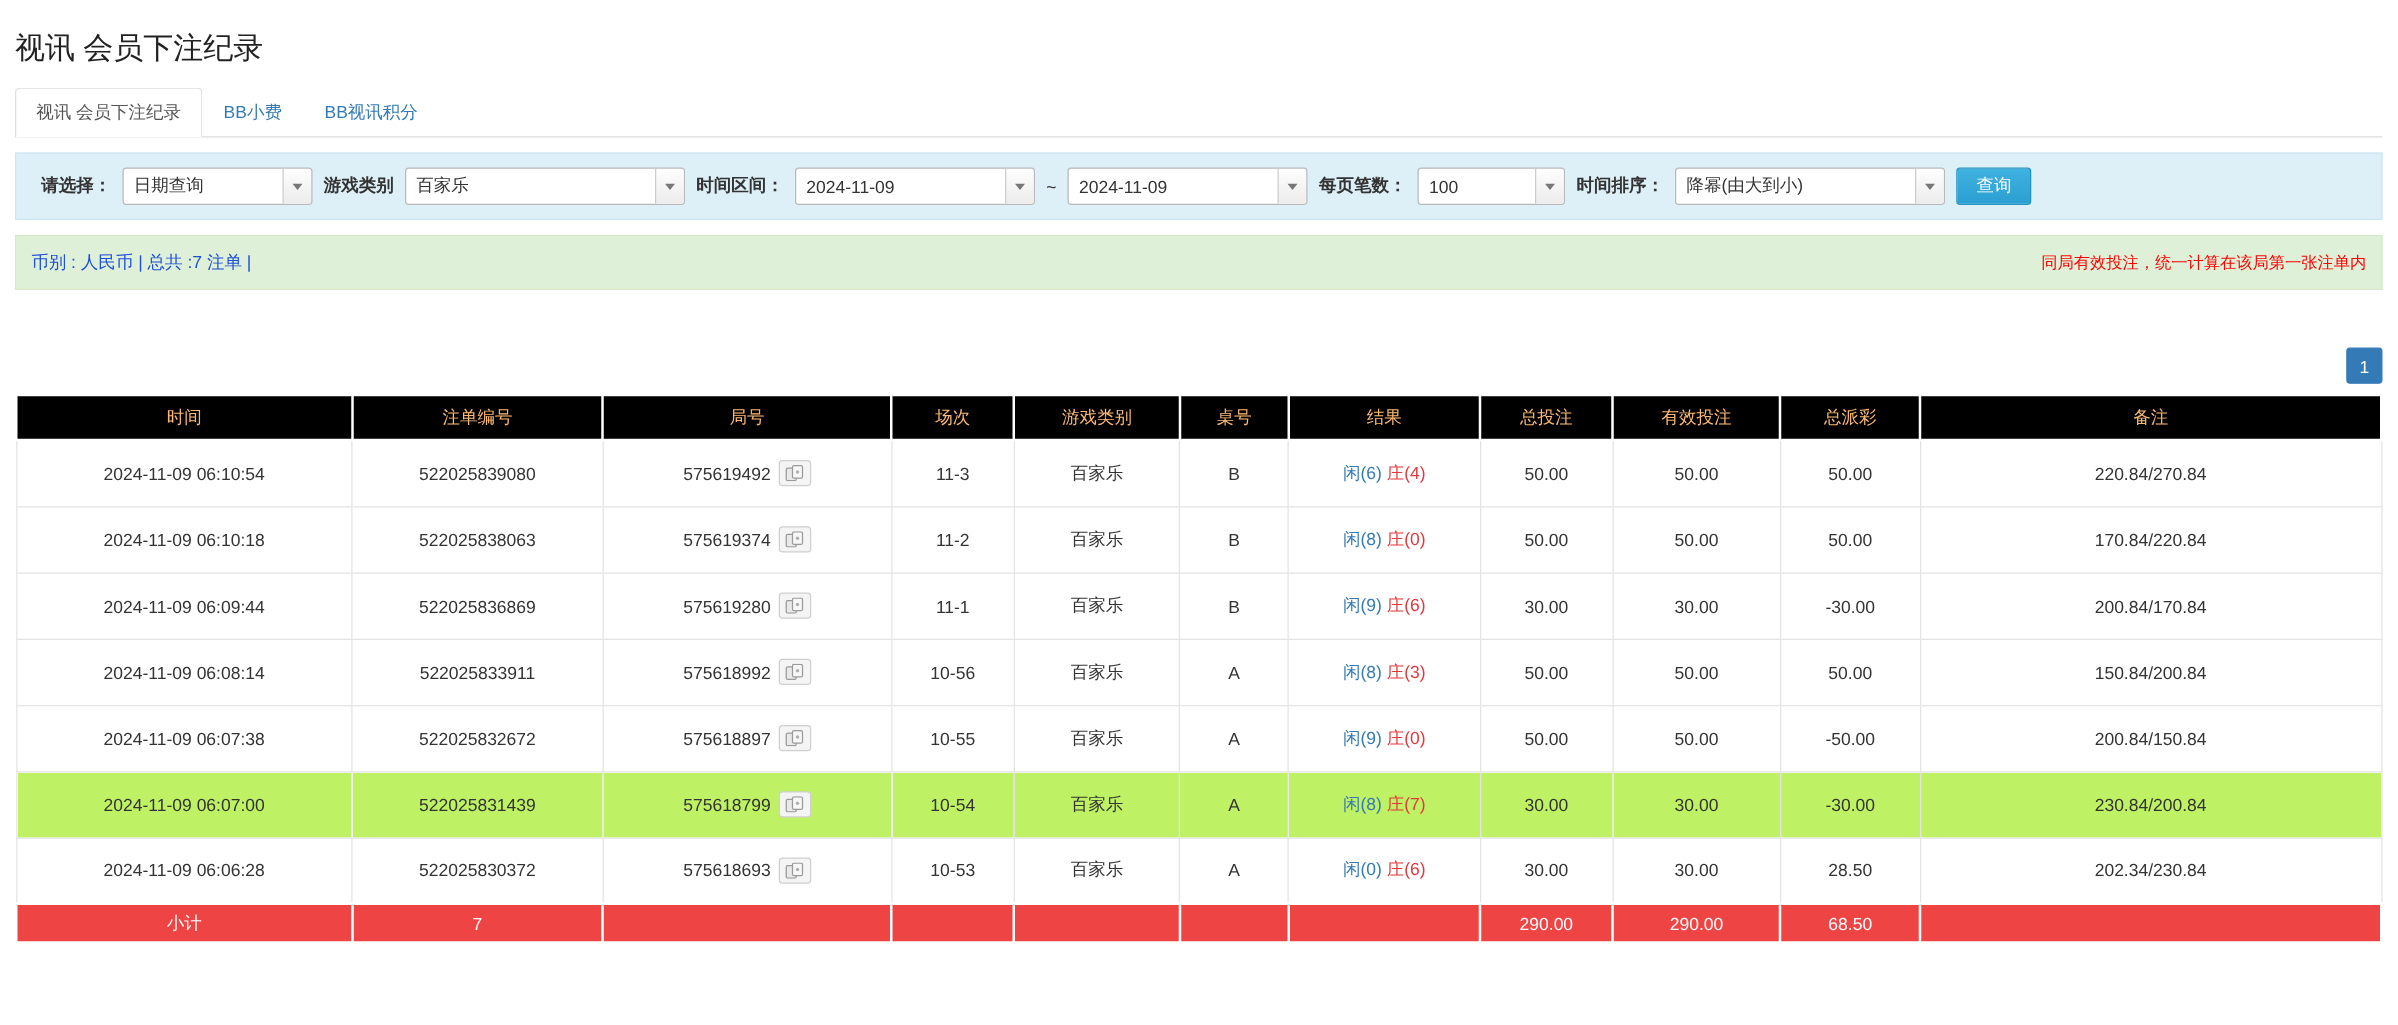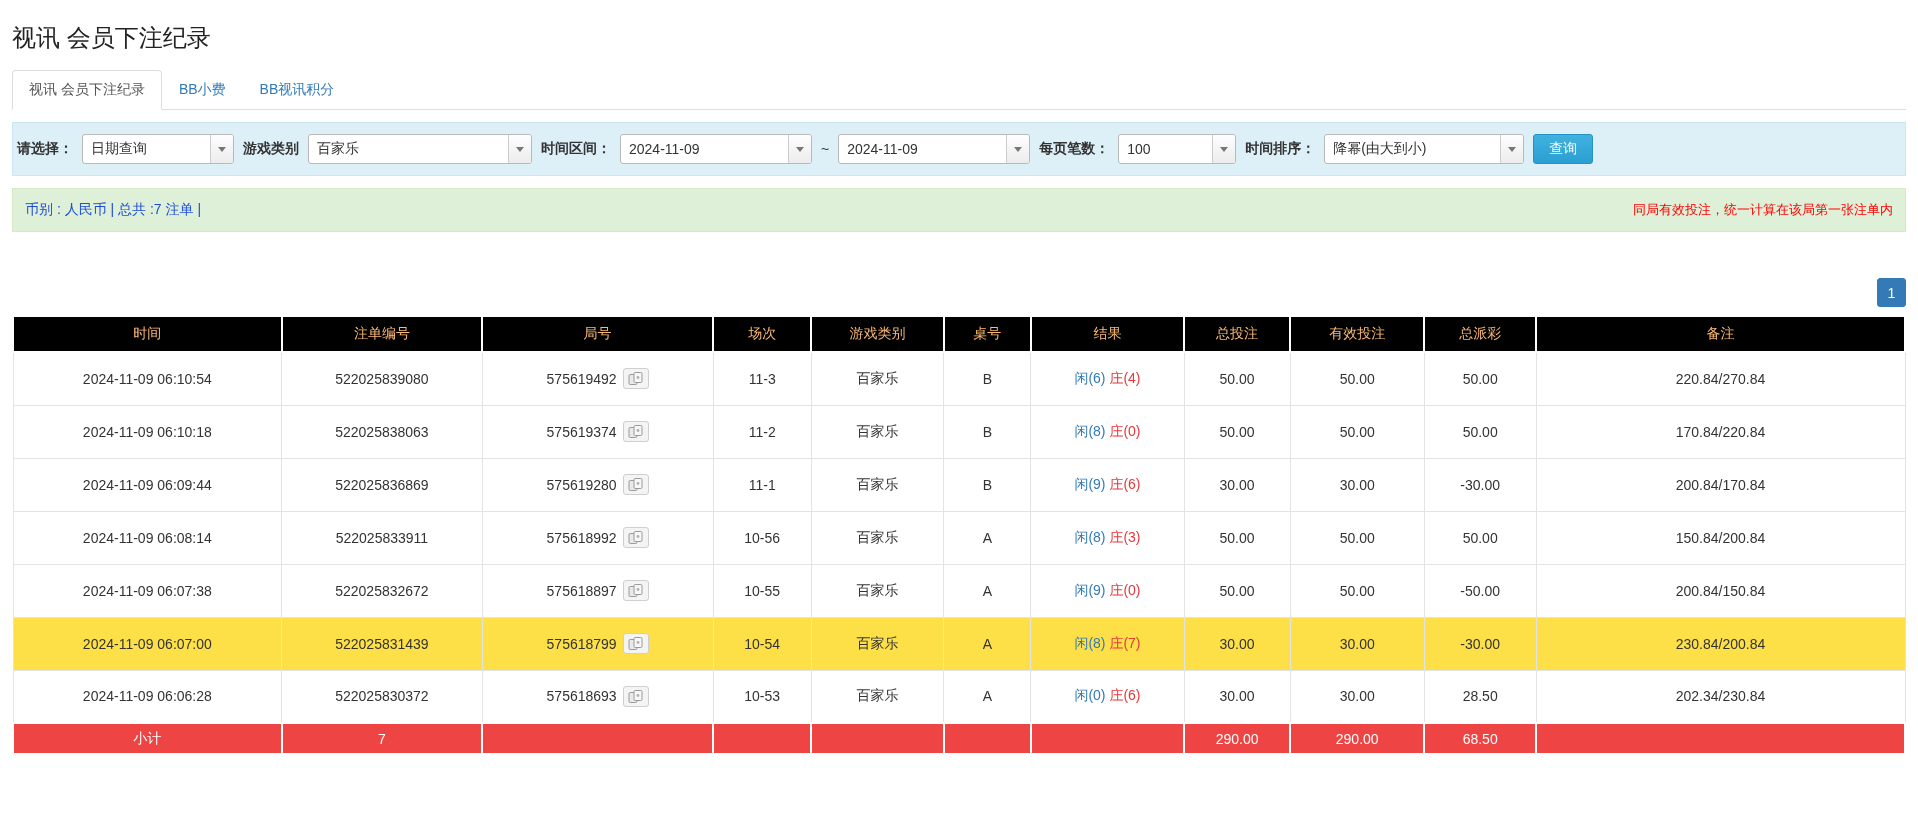--- a/index.html
+++ b/index.html
@@ -37,21 +37,21 @@
     background: #fff;
     border-color: #ddd #ddd #fff #ddd;
     cursor: default;
   }
 
   
   .filter-bar {
     margin-top: 12px;
     background: #ddeff7;
     border: 1px solid #cbe5f1;
-    padding: 11px 4px;
+    padding: 11px 20px;
     display: flex;
     align-items: center;
     gap: 9px;
     font-size: 14px;
     white-space: nowrap;
   }
   .filter-label { font-weight: bold; color: #333; }
   .combo {
     display: inline-flex;
     align-items: stretch;
@@ -85,21 +85,21 @@
   .caret {
     width: 0; height: 0;
     border-left: 4px solid transparent;
     border-right: 4px solid transparent;
     border-top: 5px solid #777;
   }
   .w-select { width: 152px; }
   .w-game { width: 224px; }
   .w-date { width: 192px; }
   .w-size { width: 118px; justify-content: space-between; }
-  .w-sort { width: 200px; }
+  .w-sort { width: 216px; }
   .tilde { color: #333; }
 
   .search-btn {
     height: 30px;
     padding: 0 15px;
     background: linear-gradient(#3fb2e0, #2b9fd2);
     border: 1px solid #2492c4;
     border-radius: 3px;
     color: #fff;
     font-size: 14px;
@@ -158,21 +158,21 @@
   }
   table.data tbody td {
     border: 1px solid #e3e3e3;
     background: #fff;
     text-align: center;
     padding: 4px;
     height: 53px;
     color: #333;
     overflow: hidden;
   }
-  table.data tr.highlight td { background: #fde047; }
+  table.data tr.highlight td { background: #bef264; }
   td.bet-link { color: #337ab7; cursor: pointer; }
   .player { color: #337ab7; }
   .banker { color: #e4393c; }
   td.neg { color: #e60000; margin-top: 21px; }
 
   .round-cell-inner { display: inline-flex; align-items: center; gap: 6px; }
   .round-icon-btn {
     border: 1px solid #cfcfcf;
     background: #f4f4f4;
     border-radius: 3px;

